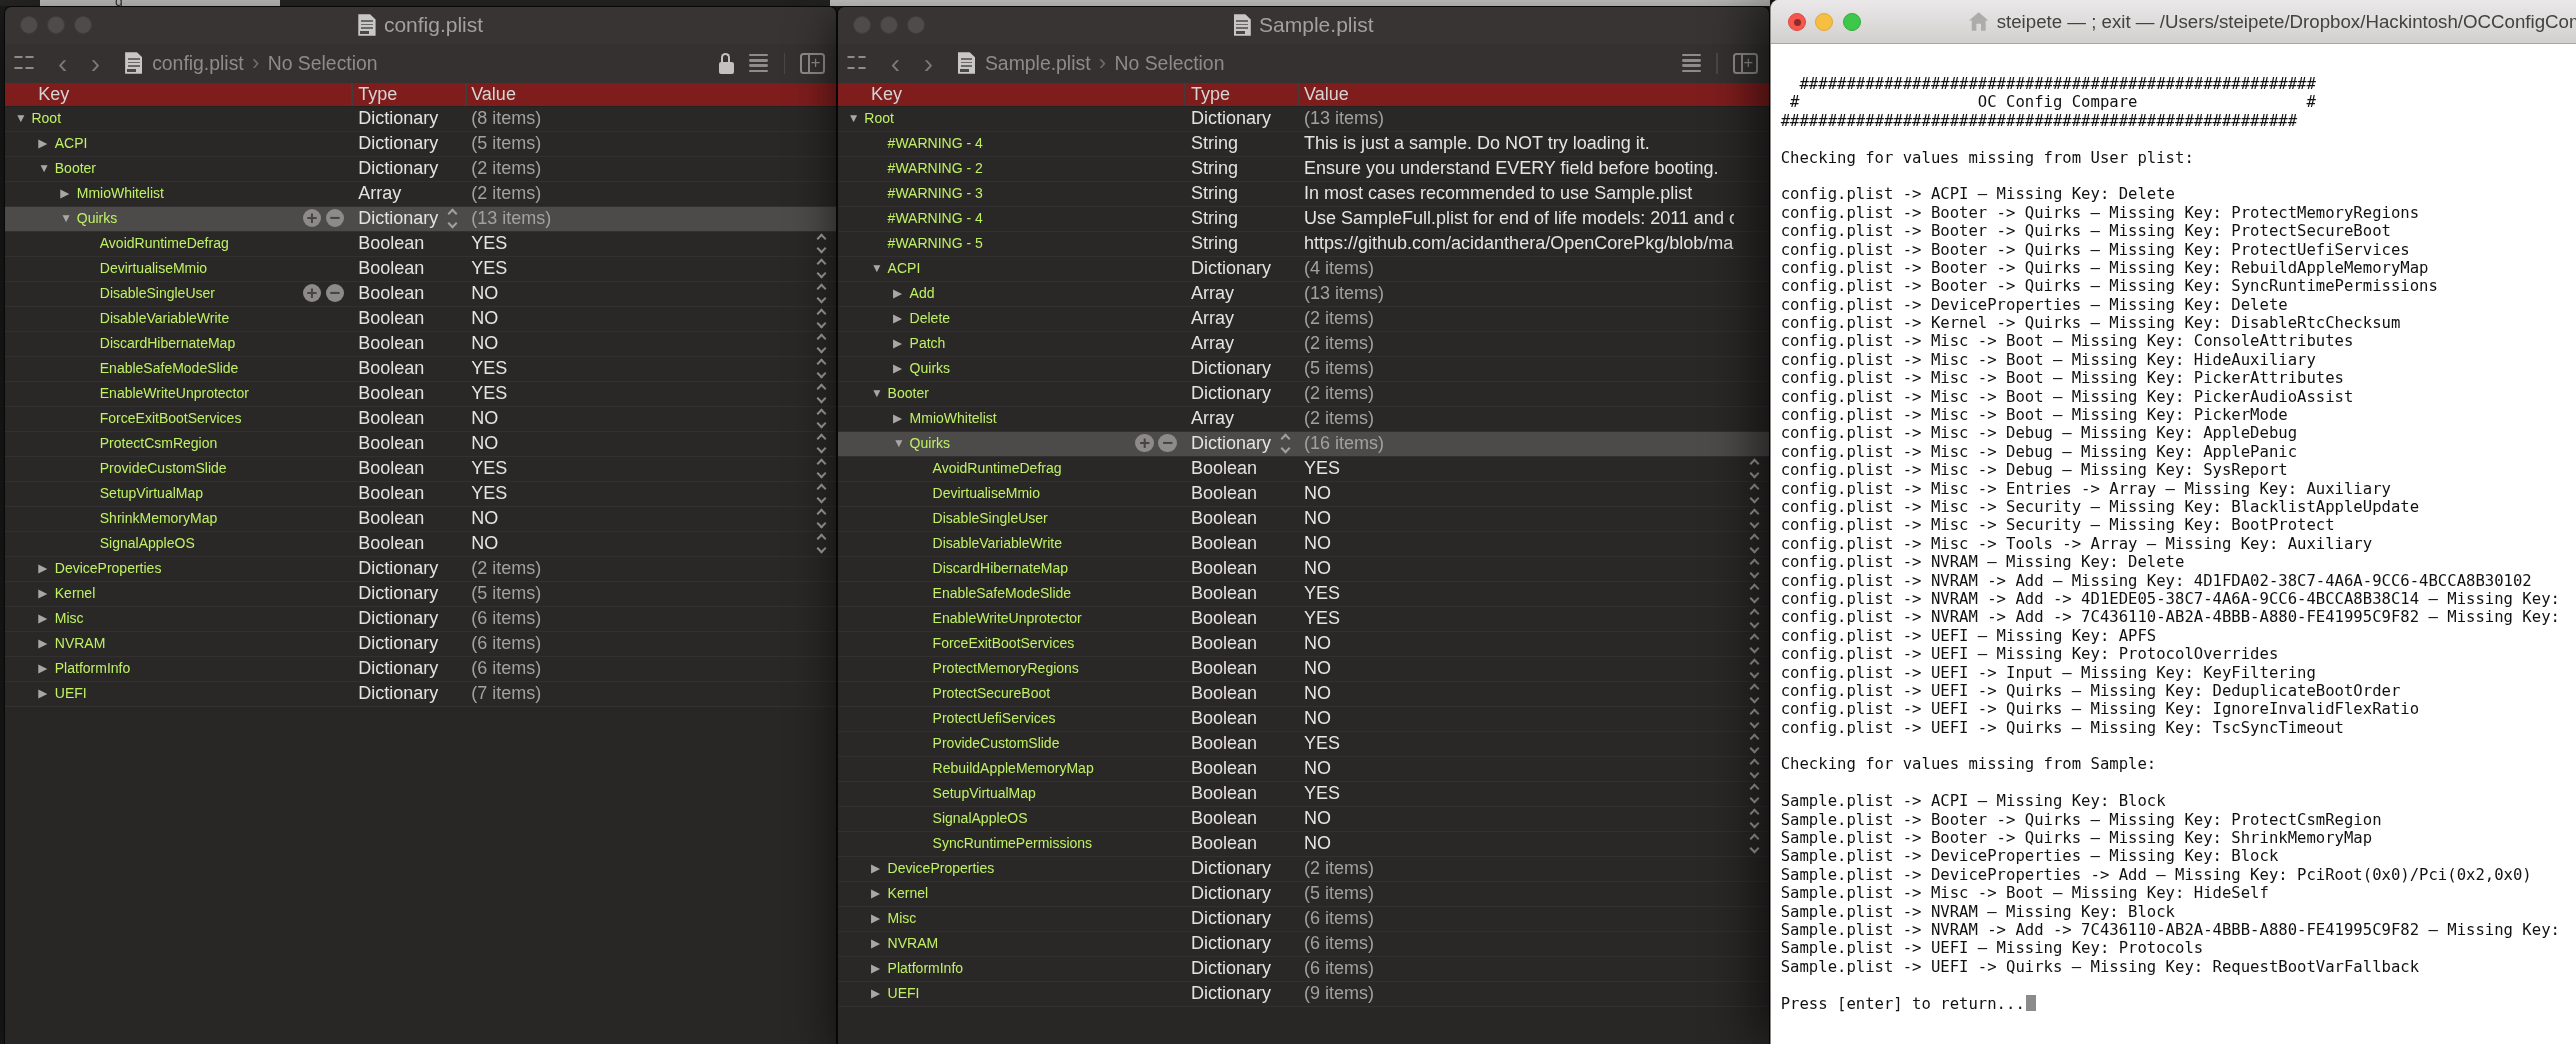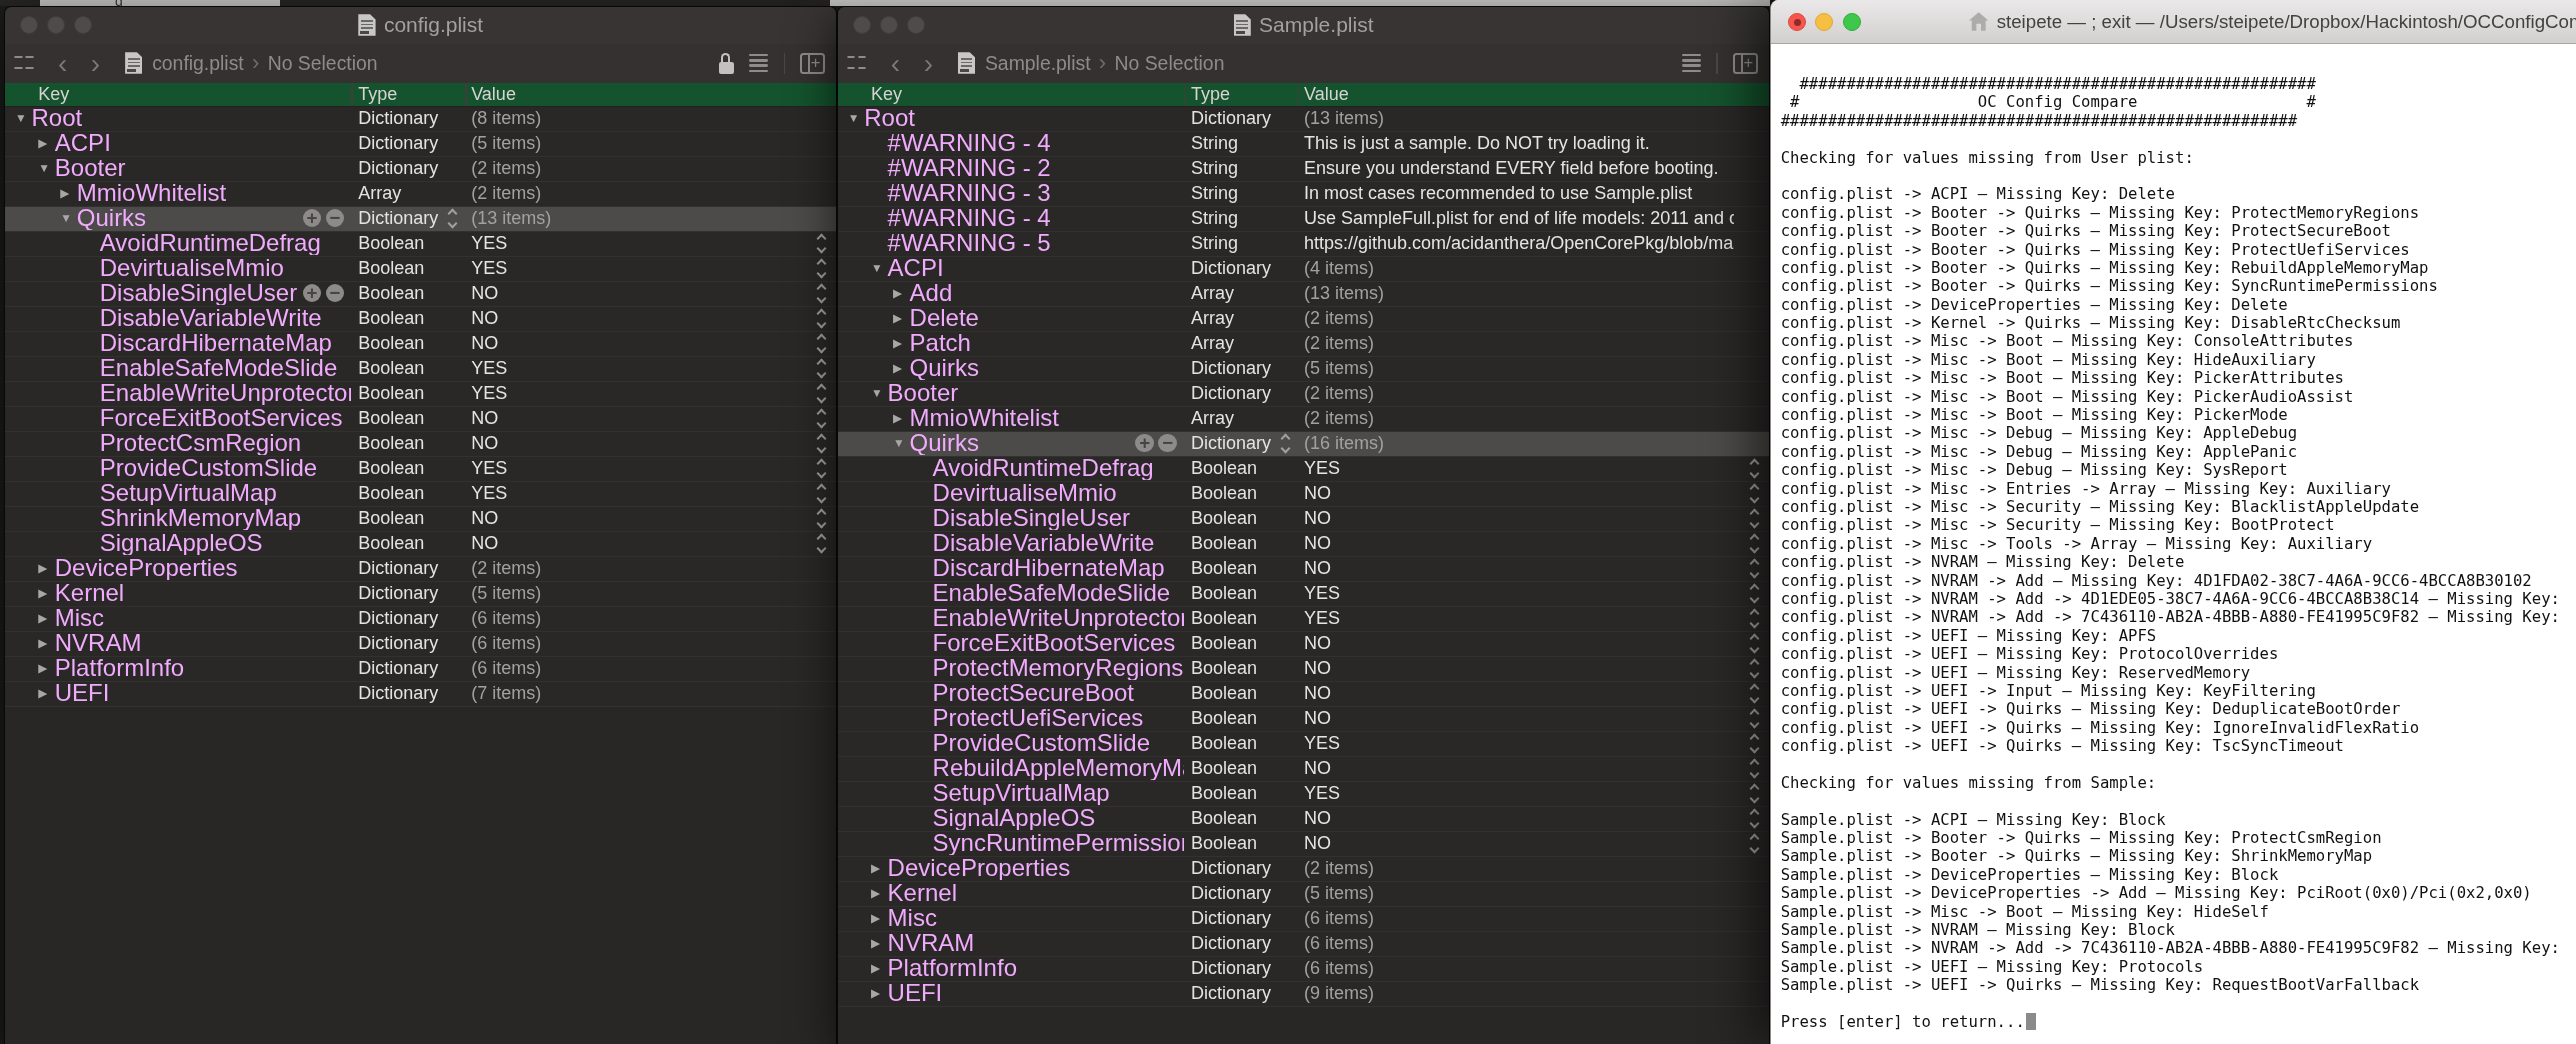--- a/index.html
+++ b/index.html
@@ -12,30 +12,30 @@
   
   .plist-win{top:5.5px;bottom:0;background:#292726;border:0.7px solid #090808;border-bottom:none;
     border-radius:7px 7px 0 0;box-shadow:0 12.5px 48px rgba(0,0,0,.65);}
   #win-left{left:4.2px;width:831px;z-index:1;}
   #win-mid{left:837px;width:931px;z-index:2;}
   .titlebar{left:0;right:0;top:0;height:37px;background:#373433;border-bottom:0.7px solid #232120;border-radius:7px 7px 0 0;}
   .lights{left:15.2px;top:9.7px;display:flex;gap:9px;}
   .light{width:18px;height:18px;border-radius:50%;background:#4e4b4a;border:0.7px solid #413e3d;box-sizing:border-box;}
   .wtitle{left:0;right:0;top:0;height:37px;display:flex;align-items:center;justify-content:center;gap:8.3px;color:#a3a1a0;font-size:21px;}
   .toolbar{left:0;right:0;top:37px;height:39px;background:#343130;border-bottom:0.7px solid #232120;display:flex;align-items:center;color:#8e8c8b;}
-  .colhead{left:0;right:0;top:76px;height:23.5px;background:#14532d;border-bottom:0.7px solid #232120;color:#d6d4d3;font-size:18px;}
+  .colhead{left:0;right:0;top:76px;height:23.5px;background:#7f1d1d;border-bottom:0.7px solid #232120;color:#d6d4d3;font-size:18px;}
   .colhead span{position:absolute;top:1.4px;}
   .h-key{left:33px;} .h-type{left:353px;} .h-value{left:466px;}
   .vline{position:absolute;top:0;bottom:0;width:1.4px;background:#403d3c;}
   .rows{left:0;right:0;top:100px;bottom:0;overflow:hidden;}
   .prow{position:relative;height:25px;box-sizing:border-box;border-bottom:1.4px solid #323030;background:#2a2827;}
   .prow.sel{background:#4d4b4a;}
   .c-key{position:absolute;left:0;top:0;width:346px;height:23.5px;display:flex;align-items:center;overflow:hidden;}
   .tri{flex:none;width:16.6px;font-size:11.8px;color:#a9a7a6;text-align:left;}
-  .ktxt{color:#f0abfc;font-size:24px;white-space:nowrap;}
+  .ktxt{color:#bef264;font-size:14px;white-space:nowrap;}
   .pm{position:absolute;right:7px;top:2.1px;display:flex;gap:4.2px;}
   .pmb{width:18.7px;height:18.7px;border-radius:50%;background:#8d8b8a;color:#474443;font-size:18.7px;font-weight:700;
        display:flex;align-items:center;justify-content:center;line-height:0;}
   .c-type{position:absolute;left:353px;top:0;width:111px;height:23.5px;display:flex;align-items:center;gap:11px;color:#e5e3e2;font-size:18px;white-space:nowrap;}
   .c-val{position:absolute;left:466px;right:35px;top:0;height:23.5px;display:flex;align-items:center;color:#e5e5e5;font-size:18px;white-space:nowrap;overflow:hidden;}
   .c-val.dim{color:#a3a1a0;}
   .vstep{position:absolute;right:11px;top:3.5px;}
   .step{display:flex;flex-direction:column;gap:2.8px;align-items:center;}
   .cv{width:7px;height:7px;border:solid #a2a09f;border-width:2.1px 2.1px 0 0;box-sizing:border-box;}
   .cv.up{transform:rotate(-45deg);} .cv.down{transform:rotate(135deg);}
@@ -1044,21 +1044,20 @@
       <div class="tline">config.plist -&gt; Misc -&gt; Entries -&gt; Array – Missing Key: Auxiliary</div>
       <div class="tline">config.plist -&gt; Misc -&gt; Security – Missing Key: BlacklistAppleUpdate</div>
       <div class="tline">config.plist -&gt; Misc -&gt; Security – Missing Key: BootProtect</div>
       <div class="tline">config.plist -&gt; Misc -&gt; Tools -&gt; Array – Missing Key: Auxiliary</div>
       <div class="tline">config.plist -&gt; NVRAM – Missing Key: Delete</div>
       <div class="tline">config.plist -&gt; NVRAM -&gt; Add – Missing Key: 4D1FDA02-38C7-4A6A-9CC6-4BCCA8B30102</div>
       <div class="tline">config.plist -&gt; NVRAM -&gt; Add -&gt; 4D1EDE05-38C7-4A6A-9CC6-4BCCA8B38C14 – Missing Key:</div>
       <div class="tline">config.plist -&gt; NVRAM -&gt; Add -&gt; 7C436110-AB2A-4BBB-A880-FE41995C9F82 – Missing Key:</div>
       <div class="tline">config.plist -&gt; UEFI – Missing Key: APFS</div>
       <div class="tline">config.plist -&gt; UEFI – Missing Key: ProtocolOverrides</div>
-      <div class="tline">config.plist -&gt; UEFI – Missing Key: ReservedMemory</div>
       <div class="tline">config.plist -&gt; UEFI -&gt; Input – Missing Key: KeyFiltering</div>
       <div class="tline">config.plist -&gt; UEFI -&gt; Quirks – Missing Key: DeduplicateBootOrder</div>
       <div class="tline">config.plist -&gt; UEFI -&gt; Quirks – Missing Key: IgnoreInvalidFlexRatio</div>
       <div class="tline">config.plist -&gt; UEFI -&gt; Quirks – Missing Key: TscSyncTimeout</div>
       <div class="tline"></div>
       <div class="tline">Checking for values missing from Sample:</div>
       <div class="tline"></div>
       <div class="tline">Sample.plist -&gt; ACPI – Missing Key: Block</div>
       <div class="tline">Sample.plist -&gt; Booter -&gt; Quirks – Missing Key: ProtectCsmRegion</div>
       <div class="tline">Sample.plist -&gt; Booter -&gt; Quirks – Missing Key: ShrinkMemoryMap</div>

